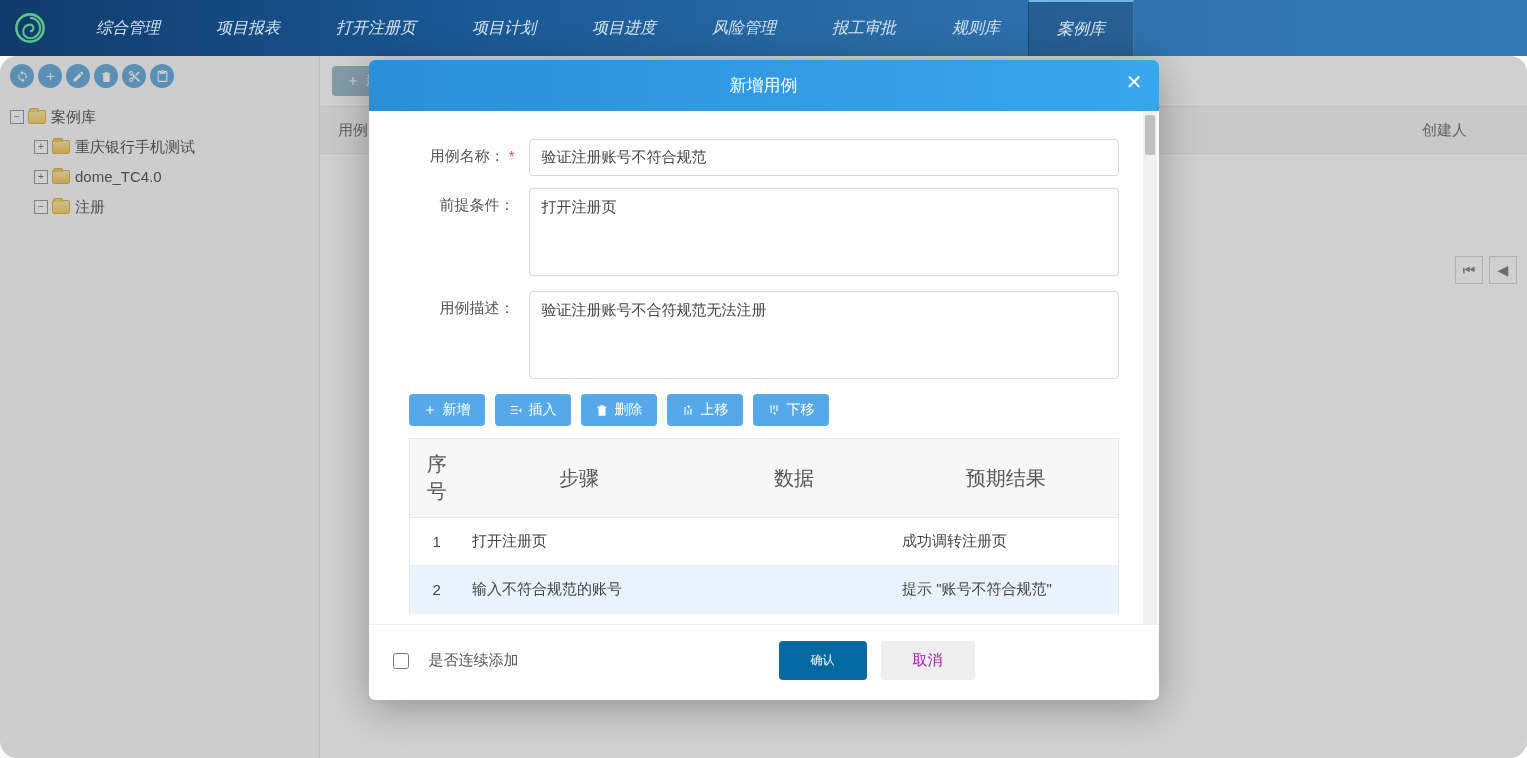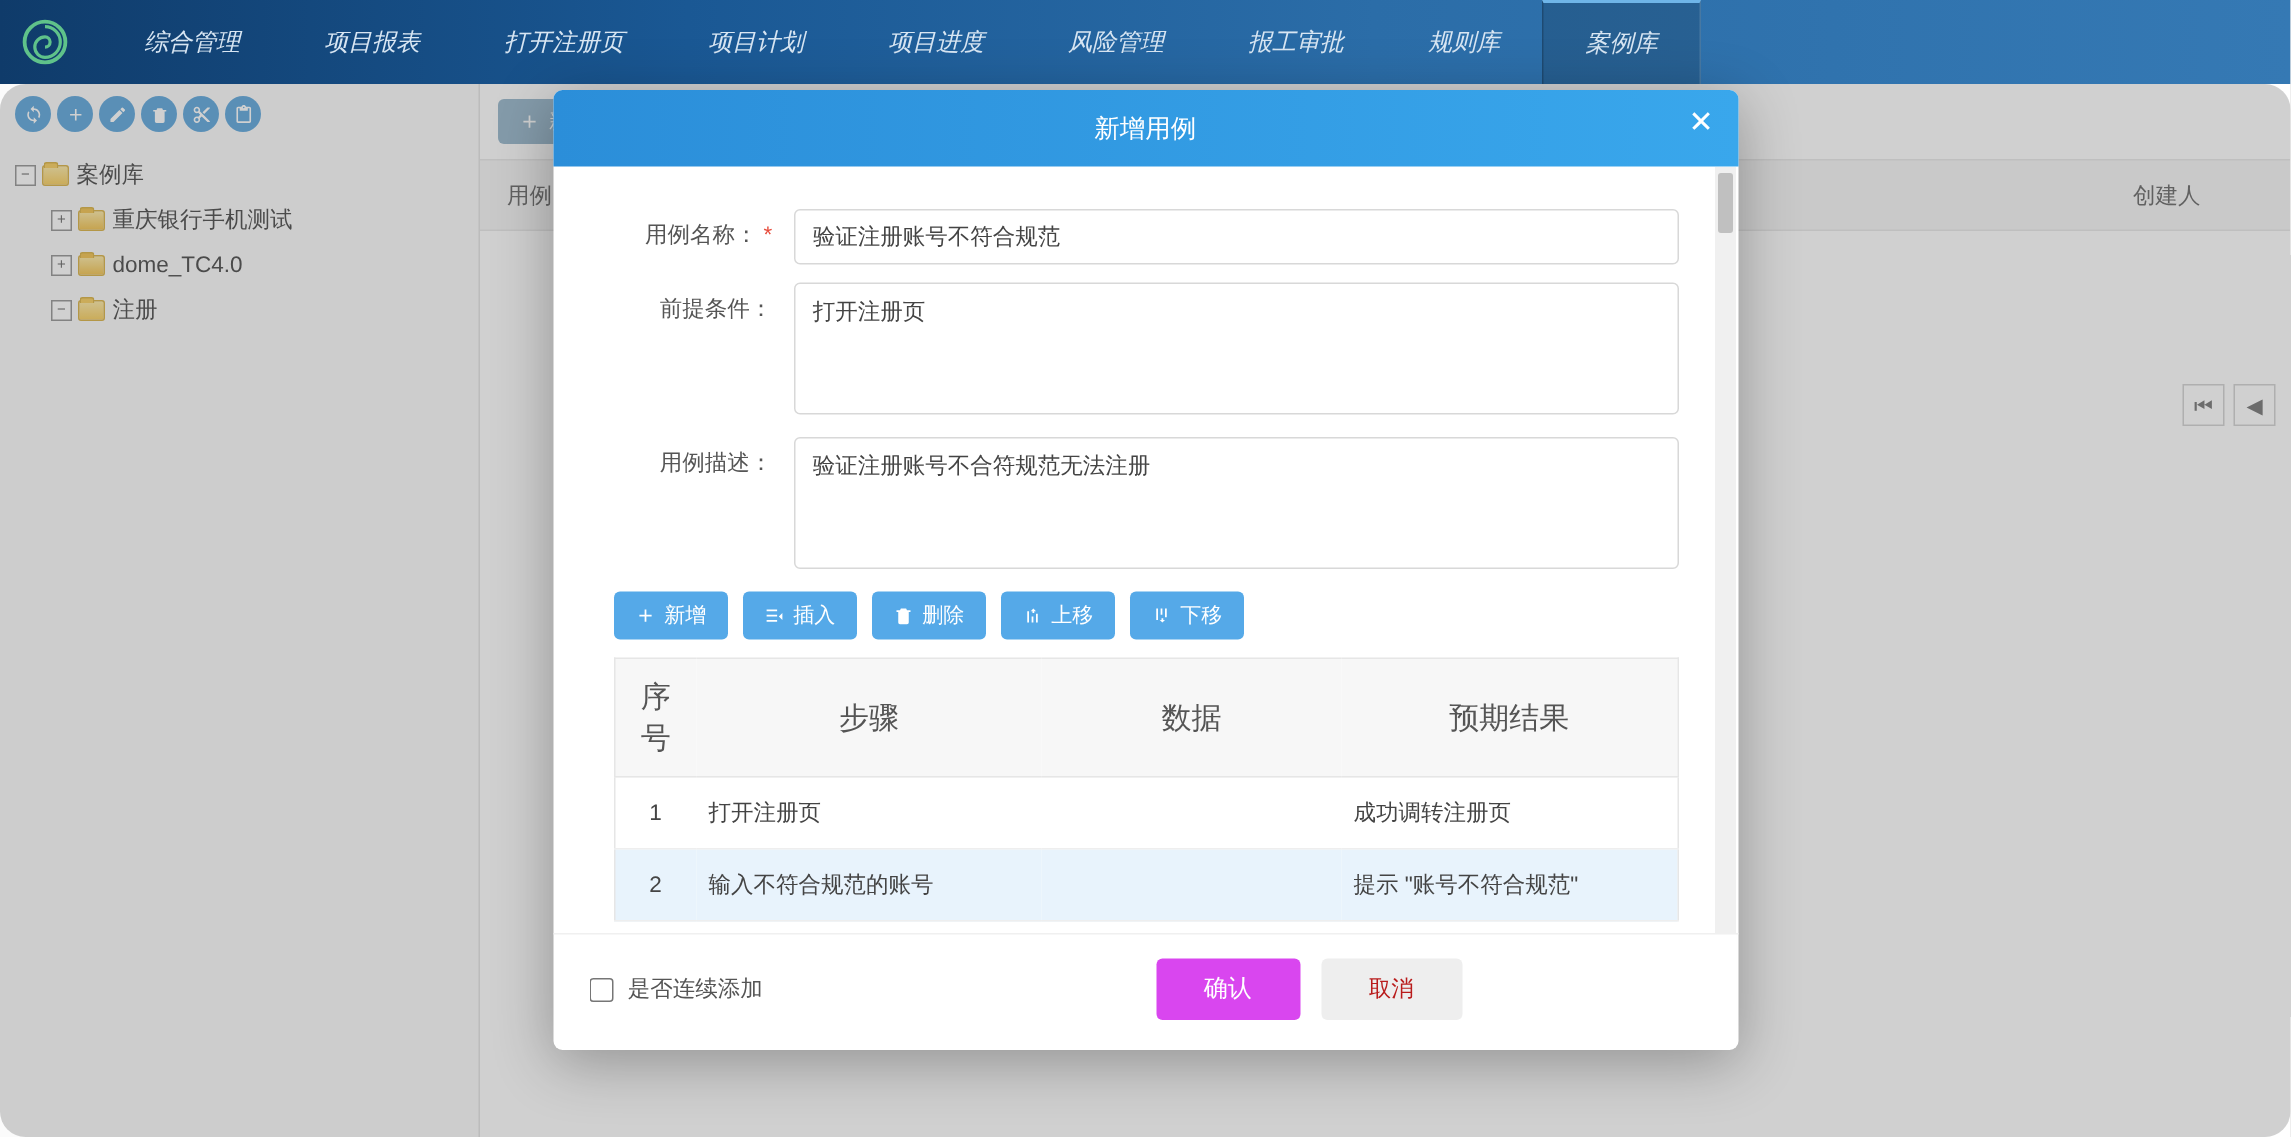--- a/index.html
+++ b/index.html
@@ -65,25 +65,25 @@
 .step-table { width: 100%; border-collapse: collapse; border: 1px solid #e6e6e6; }
 .step-table th { background: #f7f7f7; padding: 12px 8px; font-weight: normal; color: #555; border-bottom: 1px solid #e6e6e6; font-size: 20px; }
 .step-table td { padding: 14px 8px; border-bottom: 1px solid #eee; font-size: 15px; color: #444; }
 .step-table tr.sel td { background: #e8f3fc; }
 .col-num { width: 55px; text-align: center; }
 .col-step { width: 230px; }
 .col-data { width: 200px; }
 .col-exp { }
 
 .modal-footer { padding: 16px 24px 20px; display: flex; align-items: center; border-top: 1px solid #f0f0f0; }
-.chk-wrap { display: flex; align-items: center; gap: 10px; color: #555; font-size: 15px; }
+.chk-wrap { display: flex; align-items: center; gap: 20px; color: #555; font-size: 15px; }
 .chk-wrap input { width: 16px; height: 16px; }
 .footer-btns { margin-left: auto; display: flex; gap: 14px; margin-right: 160px; }
-.btn-primary { background: #d946ef; color: #fff; border: none; padding: 10px 32px; border-radius: 4px; font-size: 16px; cursor: pointer; }
-.btn-default { background: #eeeeee; color: #b91c1c; border: none; padding: 10px 32px; border-radius: 4px; font-size: 15px; cursor: pointer; }
+.btn-primary { background: #0369a1; color: #fff; border: none; padding: 10px 32px; border-radius: 4px; font-size: 12px; cursor: pointer; }
+.btn-default { background: #eeeeee; color: #a21caf; border: none; padding: 10px 32px; border-radius: 4px; font-size: 15px; cursor: pointer; }
 </style>
 </head>
 <body>
 
 <div class="top-nav">
   <div class="logo">
     <svg viewBox="0 0 40 40" width="34" height="34">
         <circle cx="20" cy="20" r="16" fill="none" stroke="#5fc28a" stroke-width="3"></circle>
         <path d="M20 8 a12 12 0 0 1 0 24 a8 8 0 0 1 0 -16 a4 4 0 0 1 0 8" fill="none" stroke="#5fc28a" stroke-width="2.5"></path>
       </svg>

